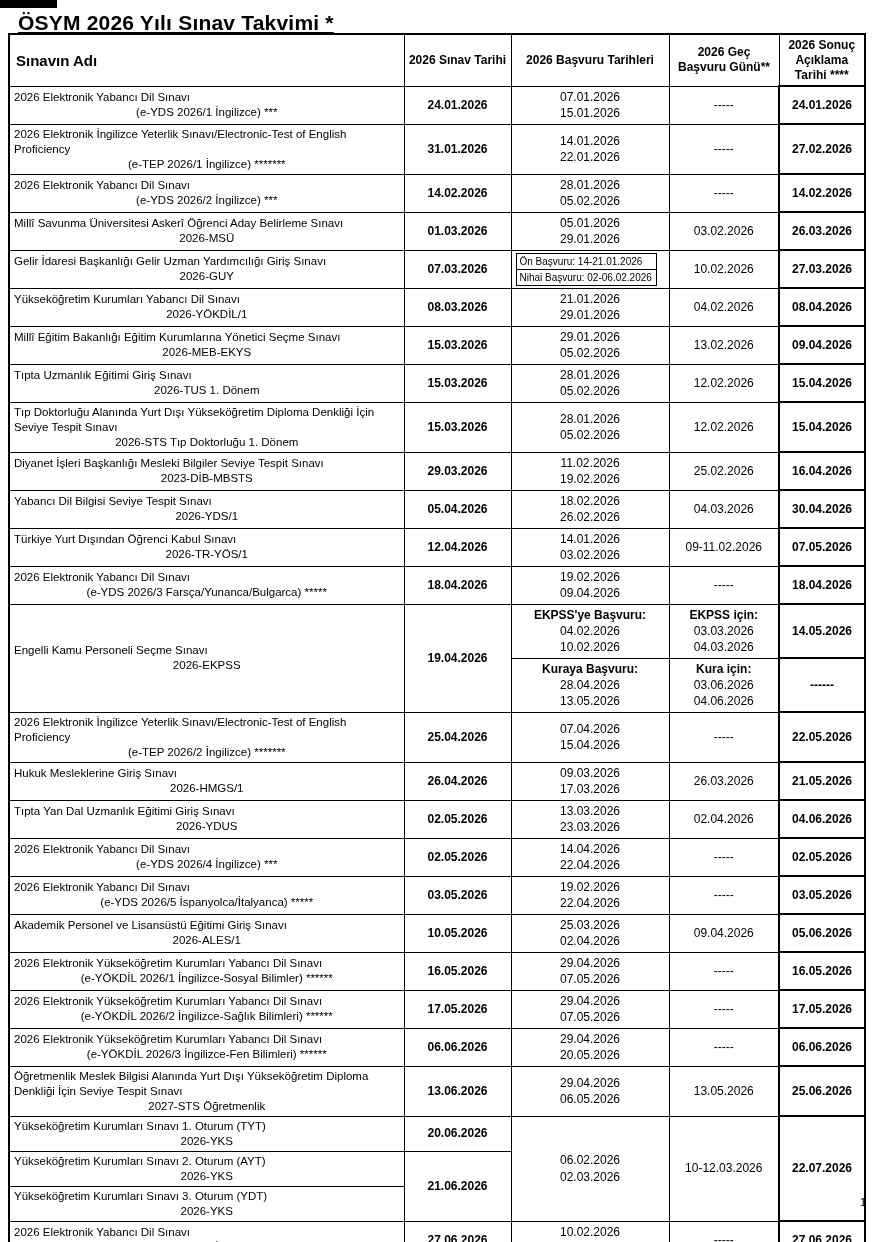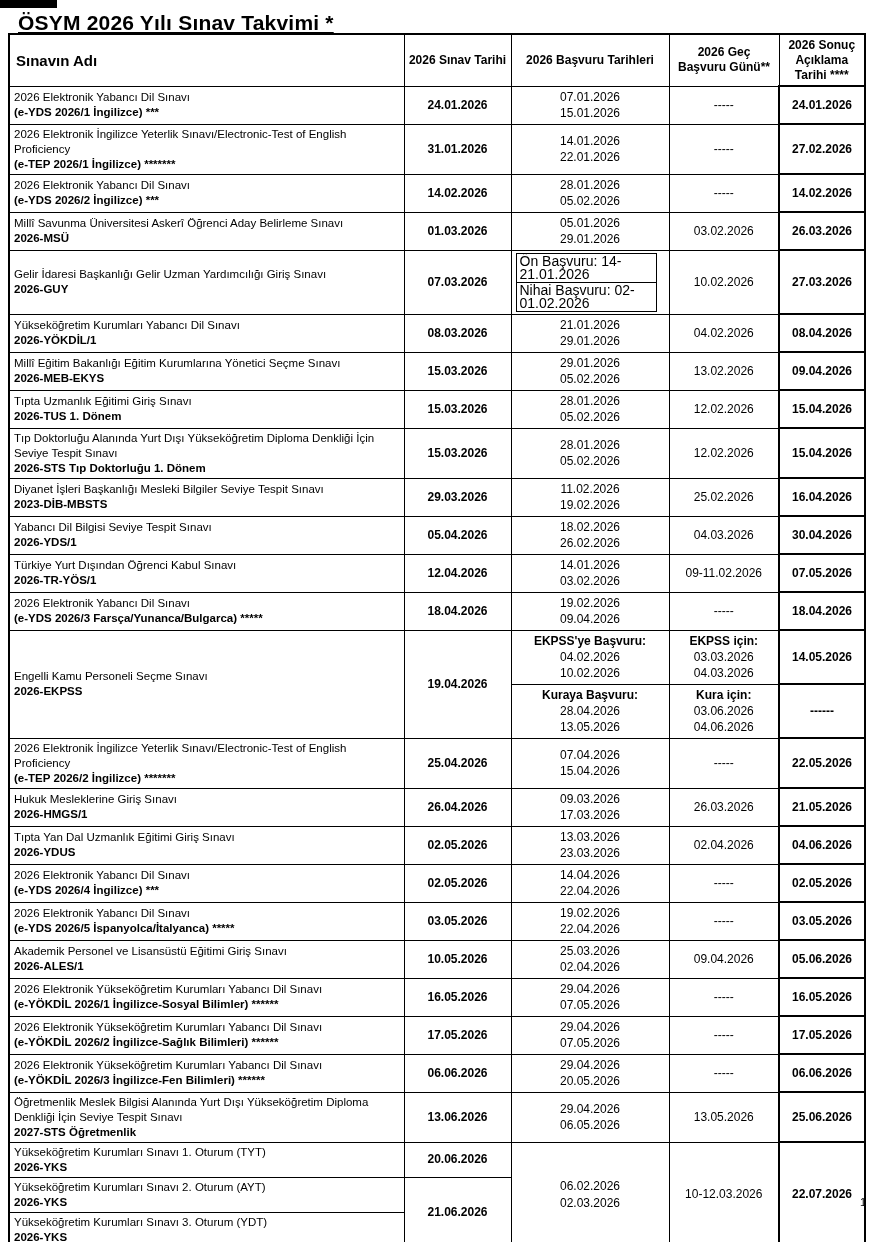--- a/index.html
+++ b/index.html
@@ -21,33 +21,33 @@
     border:2px solid #000;
   }
   th, td { border:1.6px solid #000; vertical-align:middle; }
   thead th {
     font-size:12px; font-weight:bold; text-align:center;
     height:52px; padding:2px 4px; line-height:15px;
   }
   thead th.h-name { text-align:left; padding-left:6px; font-size:15px; }
   td { font-size:11.5px; line-height:15px; padding:2px 4px; }
   td.c-name { text-align:left; }
-  td.c-name .nbold { font-weight:bold; }
+  td.c-name .nbold { font-weight:normal;text-align:center; }
   td.c-exam { text-align:center; font-weight:bold; font-size:12px; }
   td.c-apply { text-align:center; font-size:12px; }
   td.c-apply .dline { line-height:16.5px; }
   td.c-late { text-align:center; font-size:12px; }
   td.c-late .dline { line-height:16.5px; }
   td.c-result { text-align:center; font-weight:bold; font-size:12px; border-width:2.5px; }
   tr.row-std > td { height:35px; }
   tr.row-tall > td { height:50px; }
   tr.row-ekpss > td { height:50px; }
   tr.row-yks > td { height:33px; }
   .apbox {
-    border:1.5px solid #000; font-size:14px; line-height:13px;
+    border:1.5px solid #000; font-size:10px; line-height:13px;
     text-align:left; padding:1px 3px; margin-right:8px;
   }
   .apbox + .apbox { border-top:none; }
   .sub-label { font-weight:bold; line-height:16px; }
   .page-number { position:absolute; left:860px; top:1196px; font-size:11px; }
 </style>
 </head>
 <body>
 
 <div class="scan-artifact"></div>
@@ -125,21 +125,21 @@
         <td class="c-result">26.03.2026</td>
       </tr>
       <tr class="row-std">
         <td class="c-name">
           <div class="nline">Gelir İdaresi Başkanlığı Gelir Uzman Yardımcılığı Giriş Sınavı</div>
           <div class="nbold">2026-GUY</div>
         </td>
         <td class="c-exam">07.03.2026</td>
         <td class="c-apply">
           <div class="apbox">Ön Başvuru: 14-21.01.2026</div>
-          <div class="apbox">Nihai Başvuru: 02-01.02.2026</div>
+          <div class="apbox">Nihai Başvuru: 02-06.02.2026</div>
         </td>
         <td class="c-late">10.02.2026</td>
         <td class="c-result">27.03.2026</td>
       </tr>
       <tr class="row-std">
         <td class="c-name">
           <div class="nline">Yükseköğretim Kurumları Yabancı Dil Sınavı</div>
           <div class="nbold">2026-YÖKDİL/1</div>
         </td>
         <td class="c-exam">08.03.2026</td>

